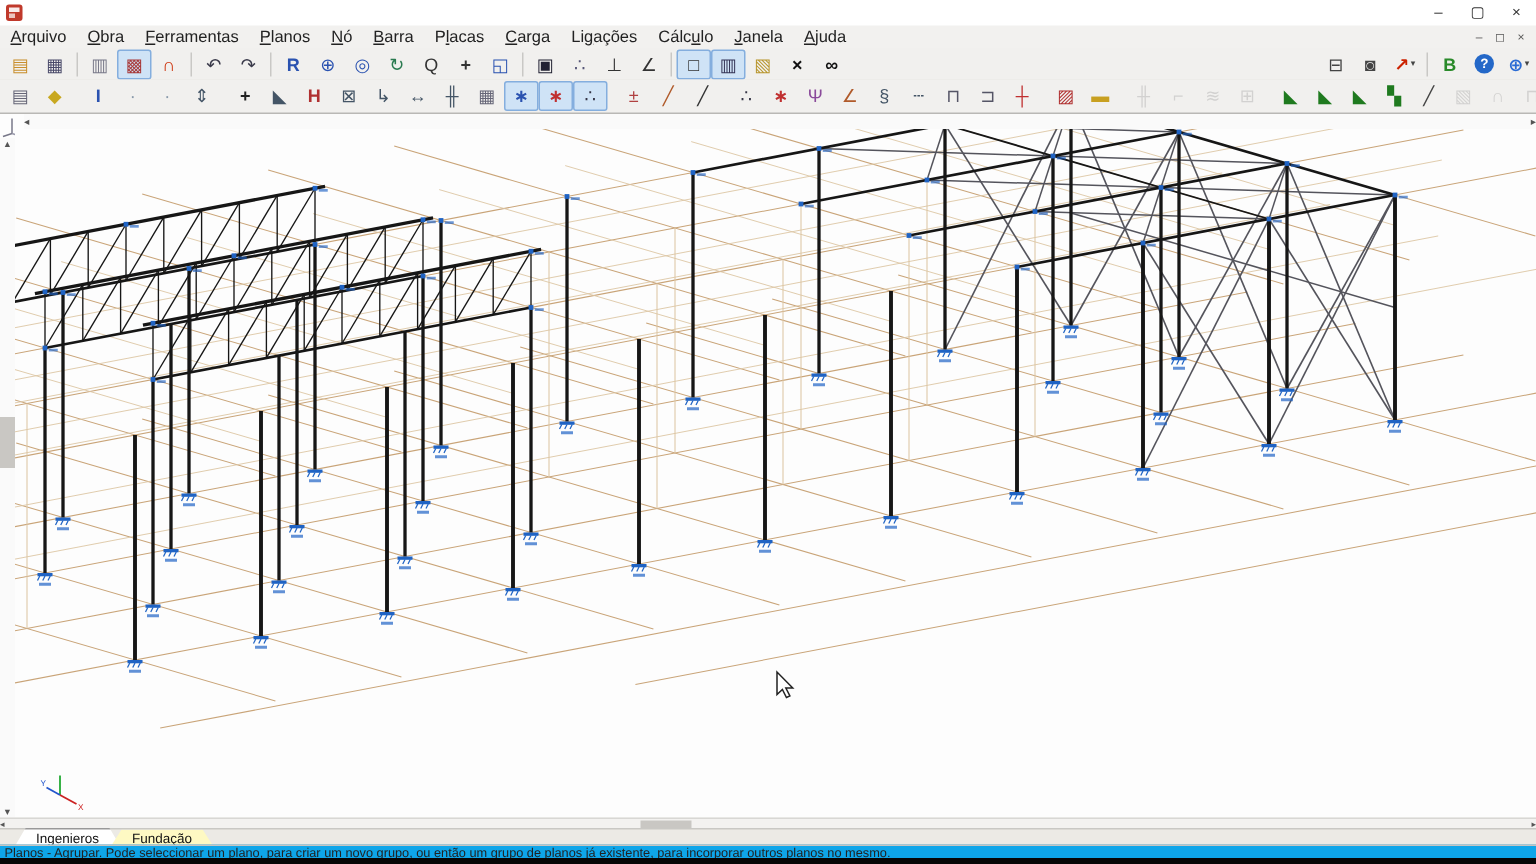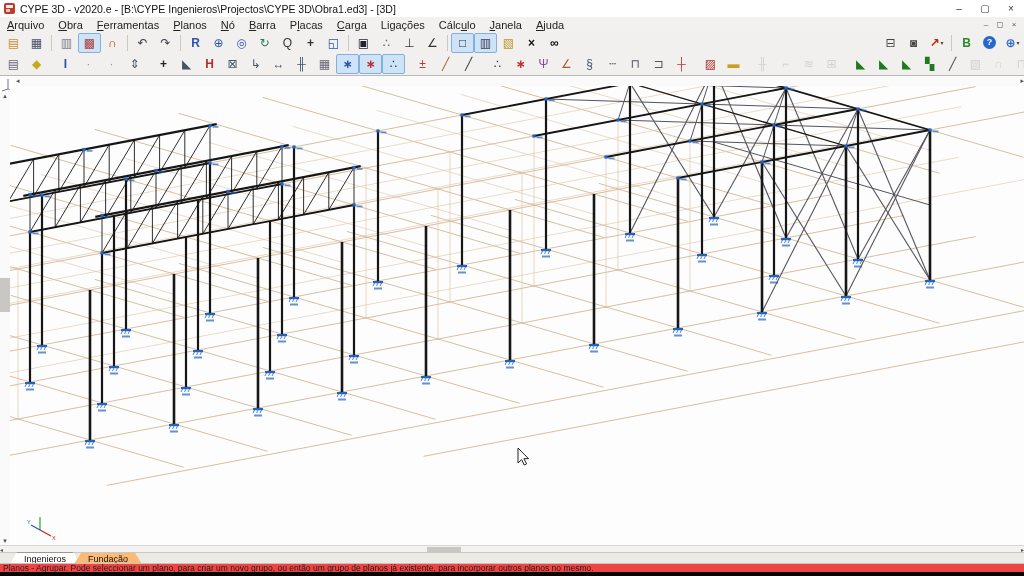--- a/index.html
+++ b/index.html
@@ -43,32 +43,31 @@
   .sarrow{color:#555}
   #scene{position:absolute;left:10px;top:10px}
   
   #hscroll-bottom{top:545px;height:7px;background:#f3f2f0;border-top:1px solid #d8d7d4;display:flex;align-items:center;justify-content:space-between;font-size:6px;color:#666}
   #hthumb{position:absolute;left:427px;top:1px;width:34px;height:5px;background:#c9c7c3}
   
   #tabbar{top:552px;height:11px;background:#eceae5;display:flex;align-items:flex-end;padding-left:10px;border-top:1px solid #c9c8c4}
   .tab{height:11px;display:flex;align-items:center;padding:0 14px;font-size:9px;color:#111;
        clip-path:polygon(7px 0,calc(100% - 7px) 0,100% 100%,0 100%);margin-right:-6px}
   .tab.active{background:#ffffff;border-top:1px solid #999}
-  .tab.inactive{background:#fdba74}
+  .tab.inactive{background:#fef9c3}
   
-  #statusbar{top:563px;height:9px;background:#ef4444;border-top:1px solid #c5c4c1;
+  #statusbar{top:563px;height:9px;background:#0ea5e9;border-top:1px solid #c5c4c1;
              font-size:8.5px;line-height:9px;color:#222;padding-left:3px;white-space:nowrap;overflow:hidden}
   #blackstrip{top:572px;height:4px;background:#060606}
 </style>
 </head>
 <body>
 
 <div class="band" id="titlebar">
   <div id="appicon"></div>
-  <span>CYPE 3D - v2020.e - [B:\CYPE Ingenieros\Projectos\CYPE 3D\Obra1.ed3] - [3D]</span>
   <div id="wincontrols">
       <div class="wbtn">–</div>
       <div class="wbtn">▢</div>
       <div class="wbtn">×</div>
     </div>
 </div>
 
 <div class="band" id="menubar">
   <div class="mitem"><u>A</u>rquivo</div>
     <div class="mitem"><u>O</u>bra</div>

